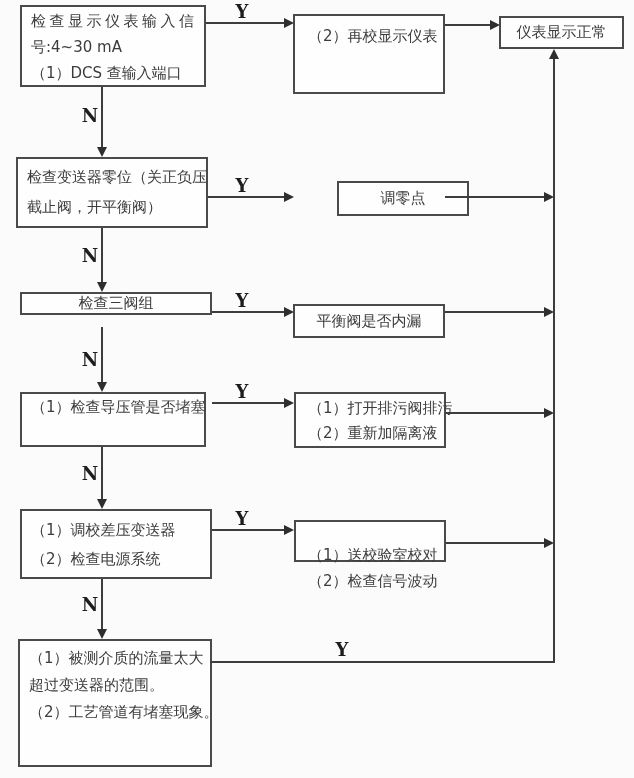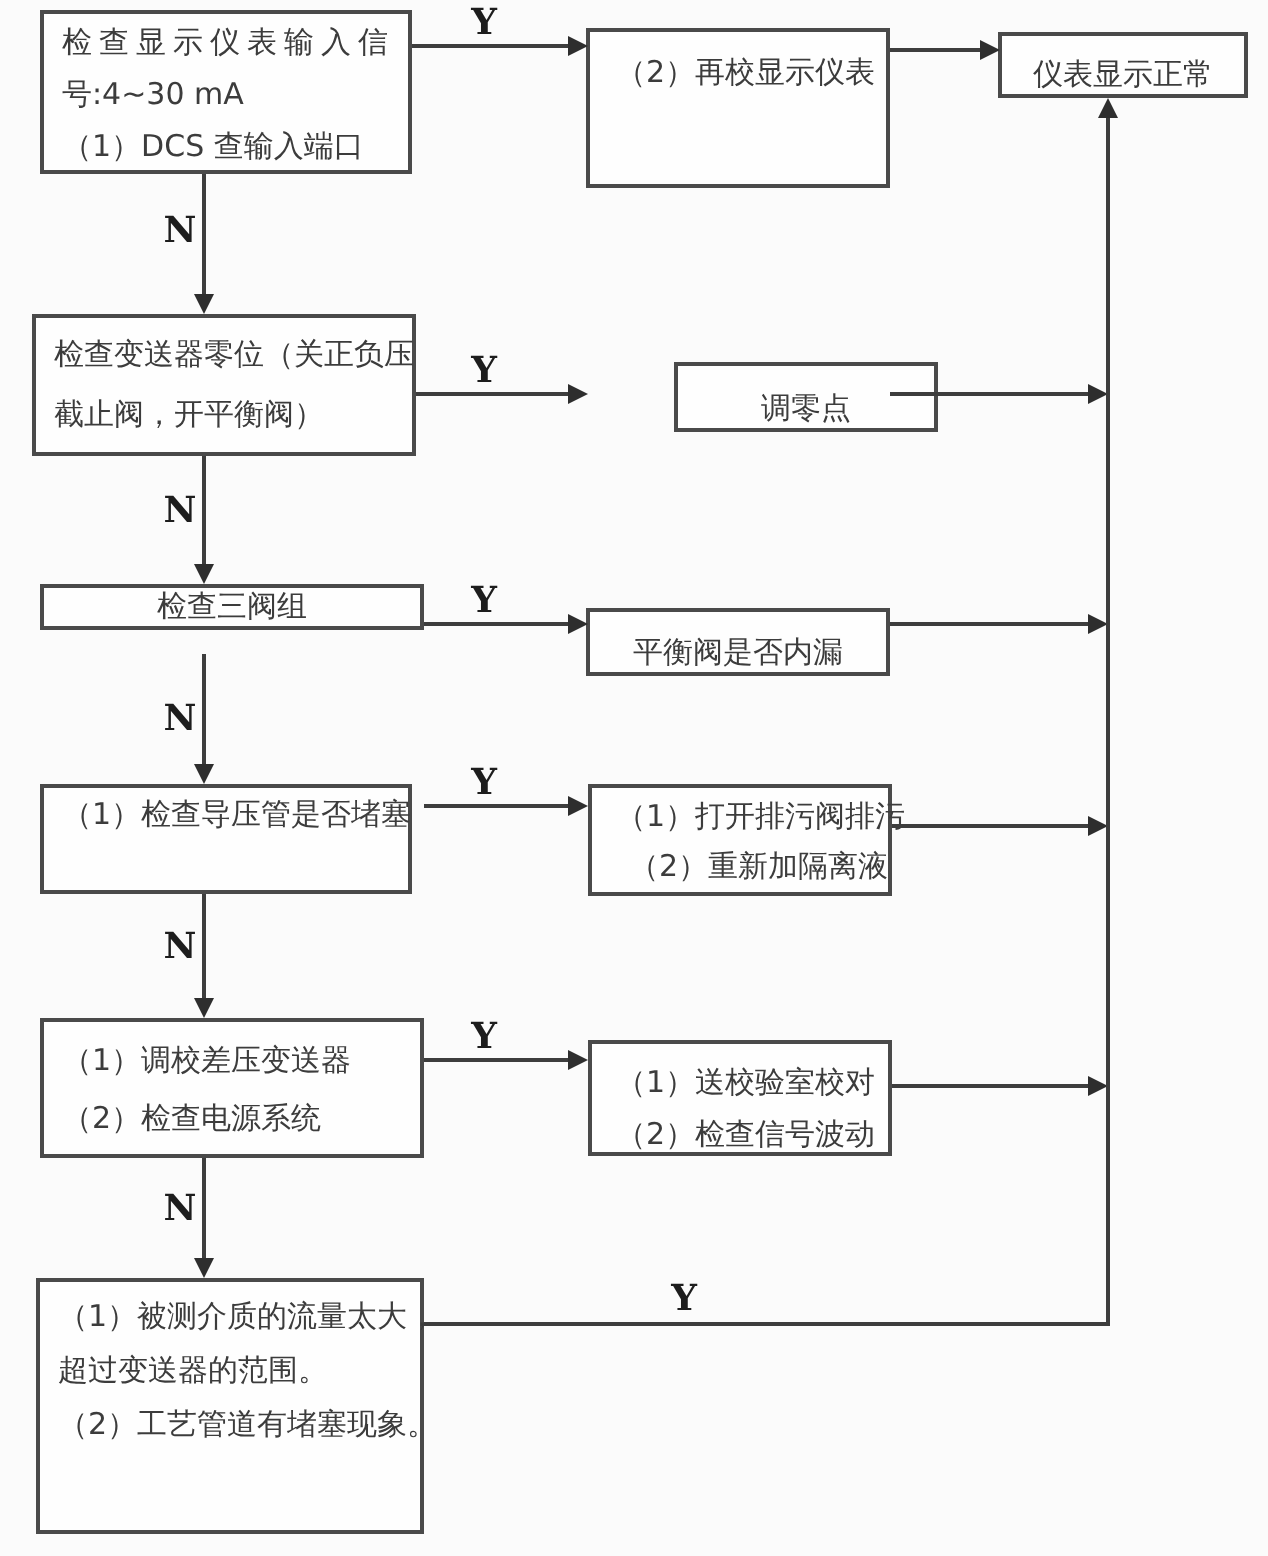--- a/index.html
+++ b/index.html
@@ -15,21 +15,21 @@
   }
   .box{
     position:absolute;
     background:#fefefe;
     border:2px solid #4a4a4a;
     box-sizing:border-box;
     color:#3c3c3c;
     font-size:15px;
   }
   .box .ln{white-space:nowrap;}
-  .box.center{display:flex;align-items:flex-end;justify-content:center;}
+  .box.center{display:flex;align-items:center;justify-content:center;}
   .spread{
     white-space:normal;
     text-align:justify;
     text-align-last:justify;
     letter-spacing:1px;
   }
   .hl,.vl{position:absolute;background:#3d3d3d;}
   .hl{height:2px;}
   .vl{width:2px;}
   .tri{position:absolute;width:0;height:0;}
@@ -87,26 +87,26 @@
   </div>
 
   <div class="box center" style="left:309px;top:181px;width:132px;height:35px;margin-left:28px;">
     <div class="ln">调零点</div>
   </div>
 
   <div class="box center" style="left:293px;top:304px;width:152px;height:34px;">
     <div class="ln">平衡阀是否内漏</div>
   </div>
 
-  <div class="box" style="left:294px;top:392px;width:152px;height:56px;padding:2px 0 0 12px;line-height:25px;text-align:right;">
+  <div class="box" style="left:294px;top:392px;width:152px;height:56px;padding:2px 0 0 12px;line-height:25px;">
     <div class="ln">（1）打开排污阀排污</div>
     <div class="ln">（2）重新加隔离液</div>
   </div>
 
-  <div class="box" style="left:294px;top:520px;width:152px;height:58px;padding:6px 0 0 12px;line-height:26px;">
+  <div class="box" style="left:294px;top:520px;width:152px;height:42px;padding:20px 0 0 12px;line-height:26px;">
     <div class="ln">（1）送校验室校对</div>
     <div class="ln">（2）检查信号波动</div>
   </div>
 
   <div class="box center" style="left:499px;top:16px;width:125px;height:33px;">
     <div class="ln">仪表显示正常</div>
   </div>
 
   <div class="vl" style="left:101px;top:87px;height:61px;"></div>
   <div class="tri td" style="left:97px;top:147px;"></div>

